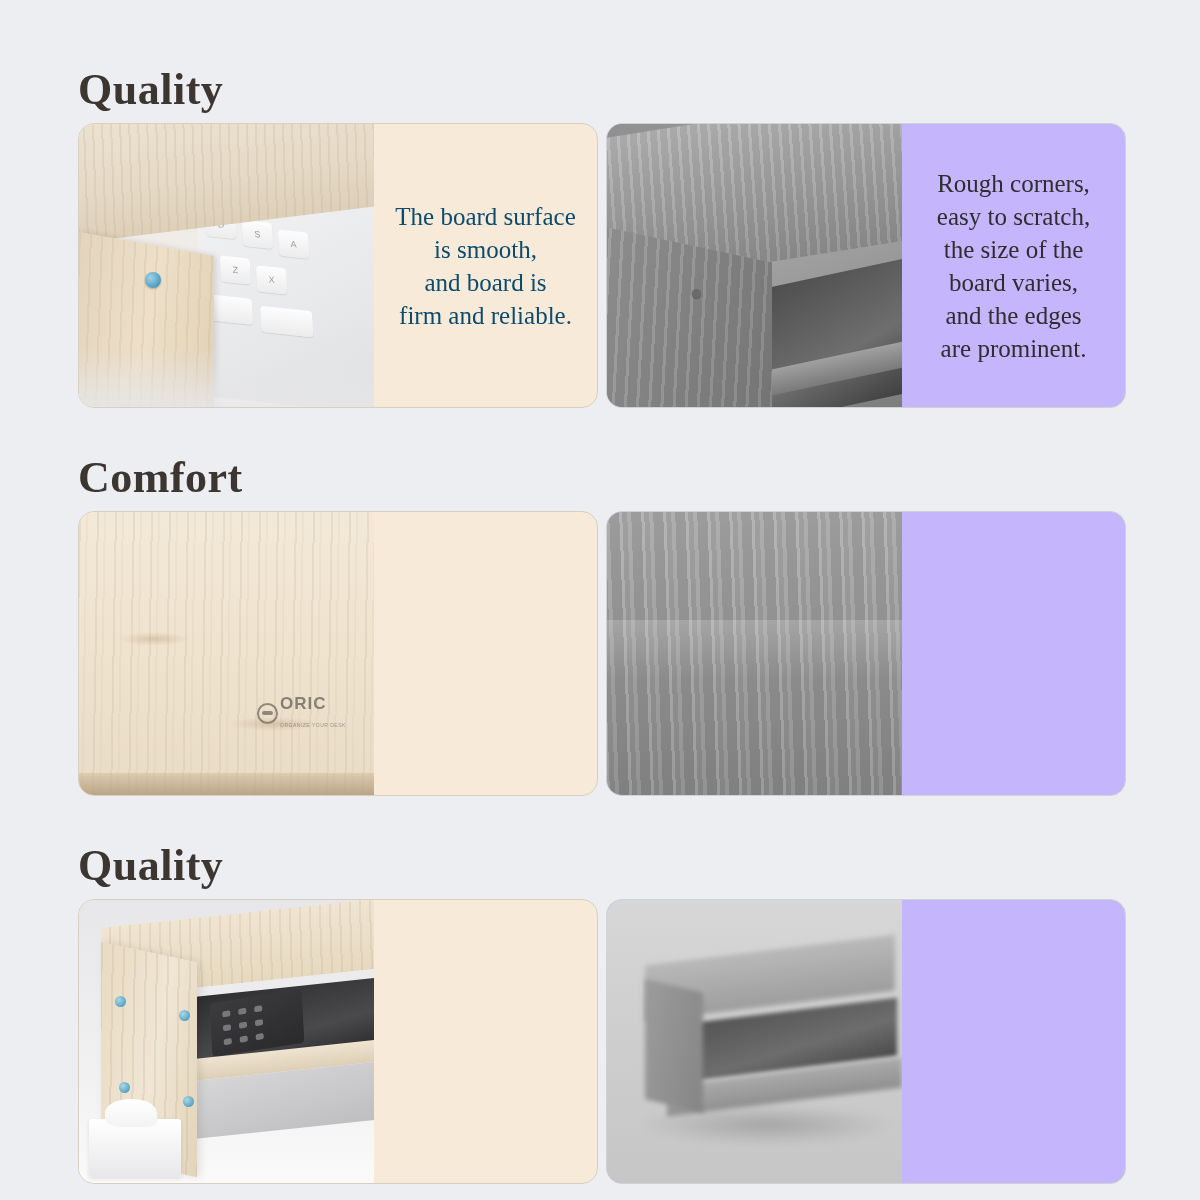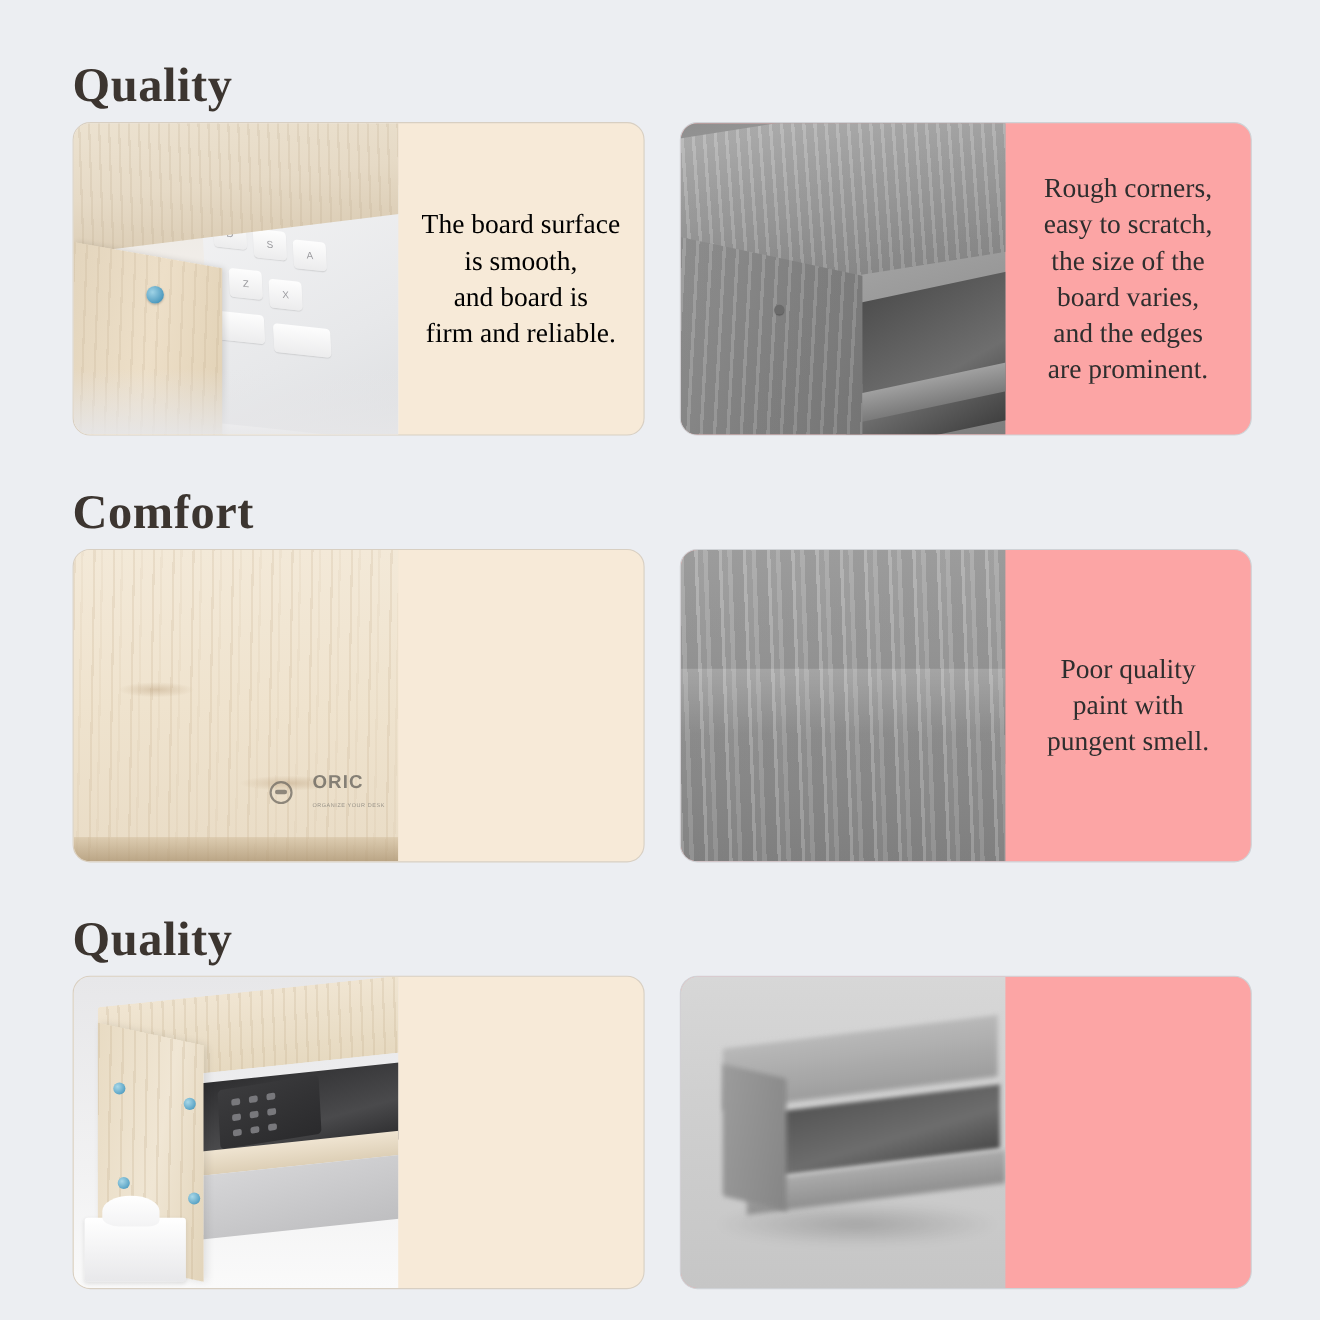--- a/index.html
+++ b/index.html
@@ -11,21 +11,21 @@
     height: 1200px;
     background: #eceef2;
     font-family: "Liberation Serif", serif;
     overflow: hidden;
   }
   .page {
     position: relative;
     width: 1200px;
     height: 913px;
     box-sizing: border-box;
-    padding: 0;
+    padding: 12px;
   }
   .section {
     position: relative;
   }
   .section-title {
     font-family: "Liberation Serif", serif;
     font-weight: bold;
     font-size: 44px;
     color: #3c3530;
     letter-spacing: 0.5px;
@@ -45,39 +45,39 @@
     overflow: hidden;
     display: flex;
     box-sizing: border-box;
   }
   .card.good {
     border: 1px solid #d8cfc2;
     background: #f7ead8;
   }
   .card.bad {
     border: 1px solid #cfd2d6;
-    background: #fca5a5;
+    background: #c4b5fd;
   }
   .photo {
     width: 295px;
     height: 100%;
     position: relative;
     overflow: hidden;
     flex: 0 0 295px;
   }
   .caption {
     flex: 1 1 auto;
     display: flex;
     align-items: center;
     justify-content: center;
     text-align: center;
     font-family: "Liberation Serif", serif;
     font-size: 25px;
     line-height: 1.32;
-    color: #000000;
+    color: #0c4a6e;
     padding: 0 14px;
     white-space: pre-line;
   }
   .card.bad .caption {
     color: #2e2e2e;
   }
 
   
 
   
@@ -174,22 +174,22 @@
         rgba(191,166,132,0.10) 7px 9px,
         rgba(255,255,255,0) 9px 18px),
       linear-gradient(180deg, #f3e9d8 0%, #efe3ce 50%, #e9dcc6 100%);
   }
   .ph-pine .knot {
     position: absolute; left: 40px; top: 120px; width: 70px; height: 14px;
     border-radius: 50%;
     background: radial-gradient(ellipse at center, rgba(173,142,104,0.35), rgba(173,142,104,0) 70%);
   }
   .ph-pine .logo {
-    position: absolute; left: 178px; bottom: 44px;
-    display: flex; align-items: center; gap: 18px;
+    position: absolute; left: 178px; bottom: 64px;
+    display: flex; align-items: center; gap: 2px;
     opacity: 0.75;
   }
   .ph-pine .logo-mark {
     width: 17px; height: 17px; border-radius: 50%;
     border: 2px solid #6f6a62;
     position: relative;
   }
   .ph-pine .logo-mark::after {
     content: "";
     position: absolute; left: 3px; top: 6px; width: 11px; height: 4px;
@@ -388,23 +388,20 @@
             </span>
           </div>
           <div class="edge"></div>
         </div>
       </div>
 
       <div class="card bad">
         <div class="photo ph-greywood">
           <div class="band"></div>
         </div>
-        <div class="caption">Poor quality
-paint with
-pungent smell.</div>
       </div>
 
     </div>
   </div>
 
   <div class="section" style="padding-top:44px;">
     <h2 class="section-title">Quality</h2>
     <div class="row">
 
       <div class="card good">

